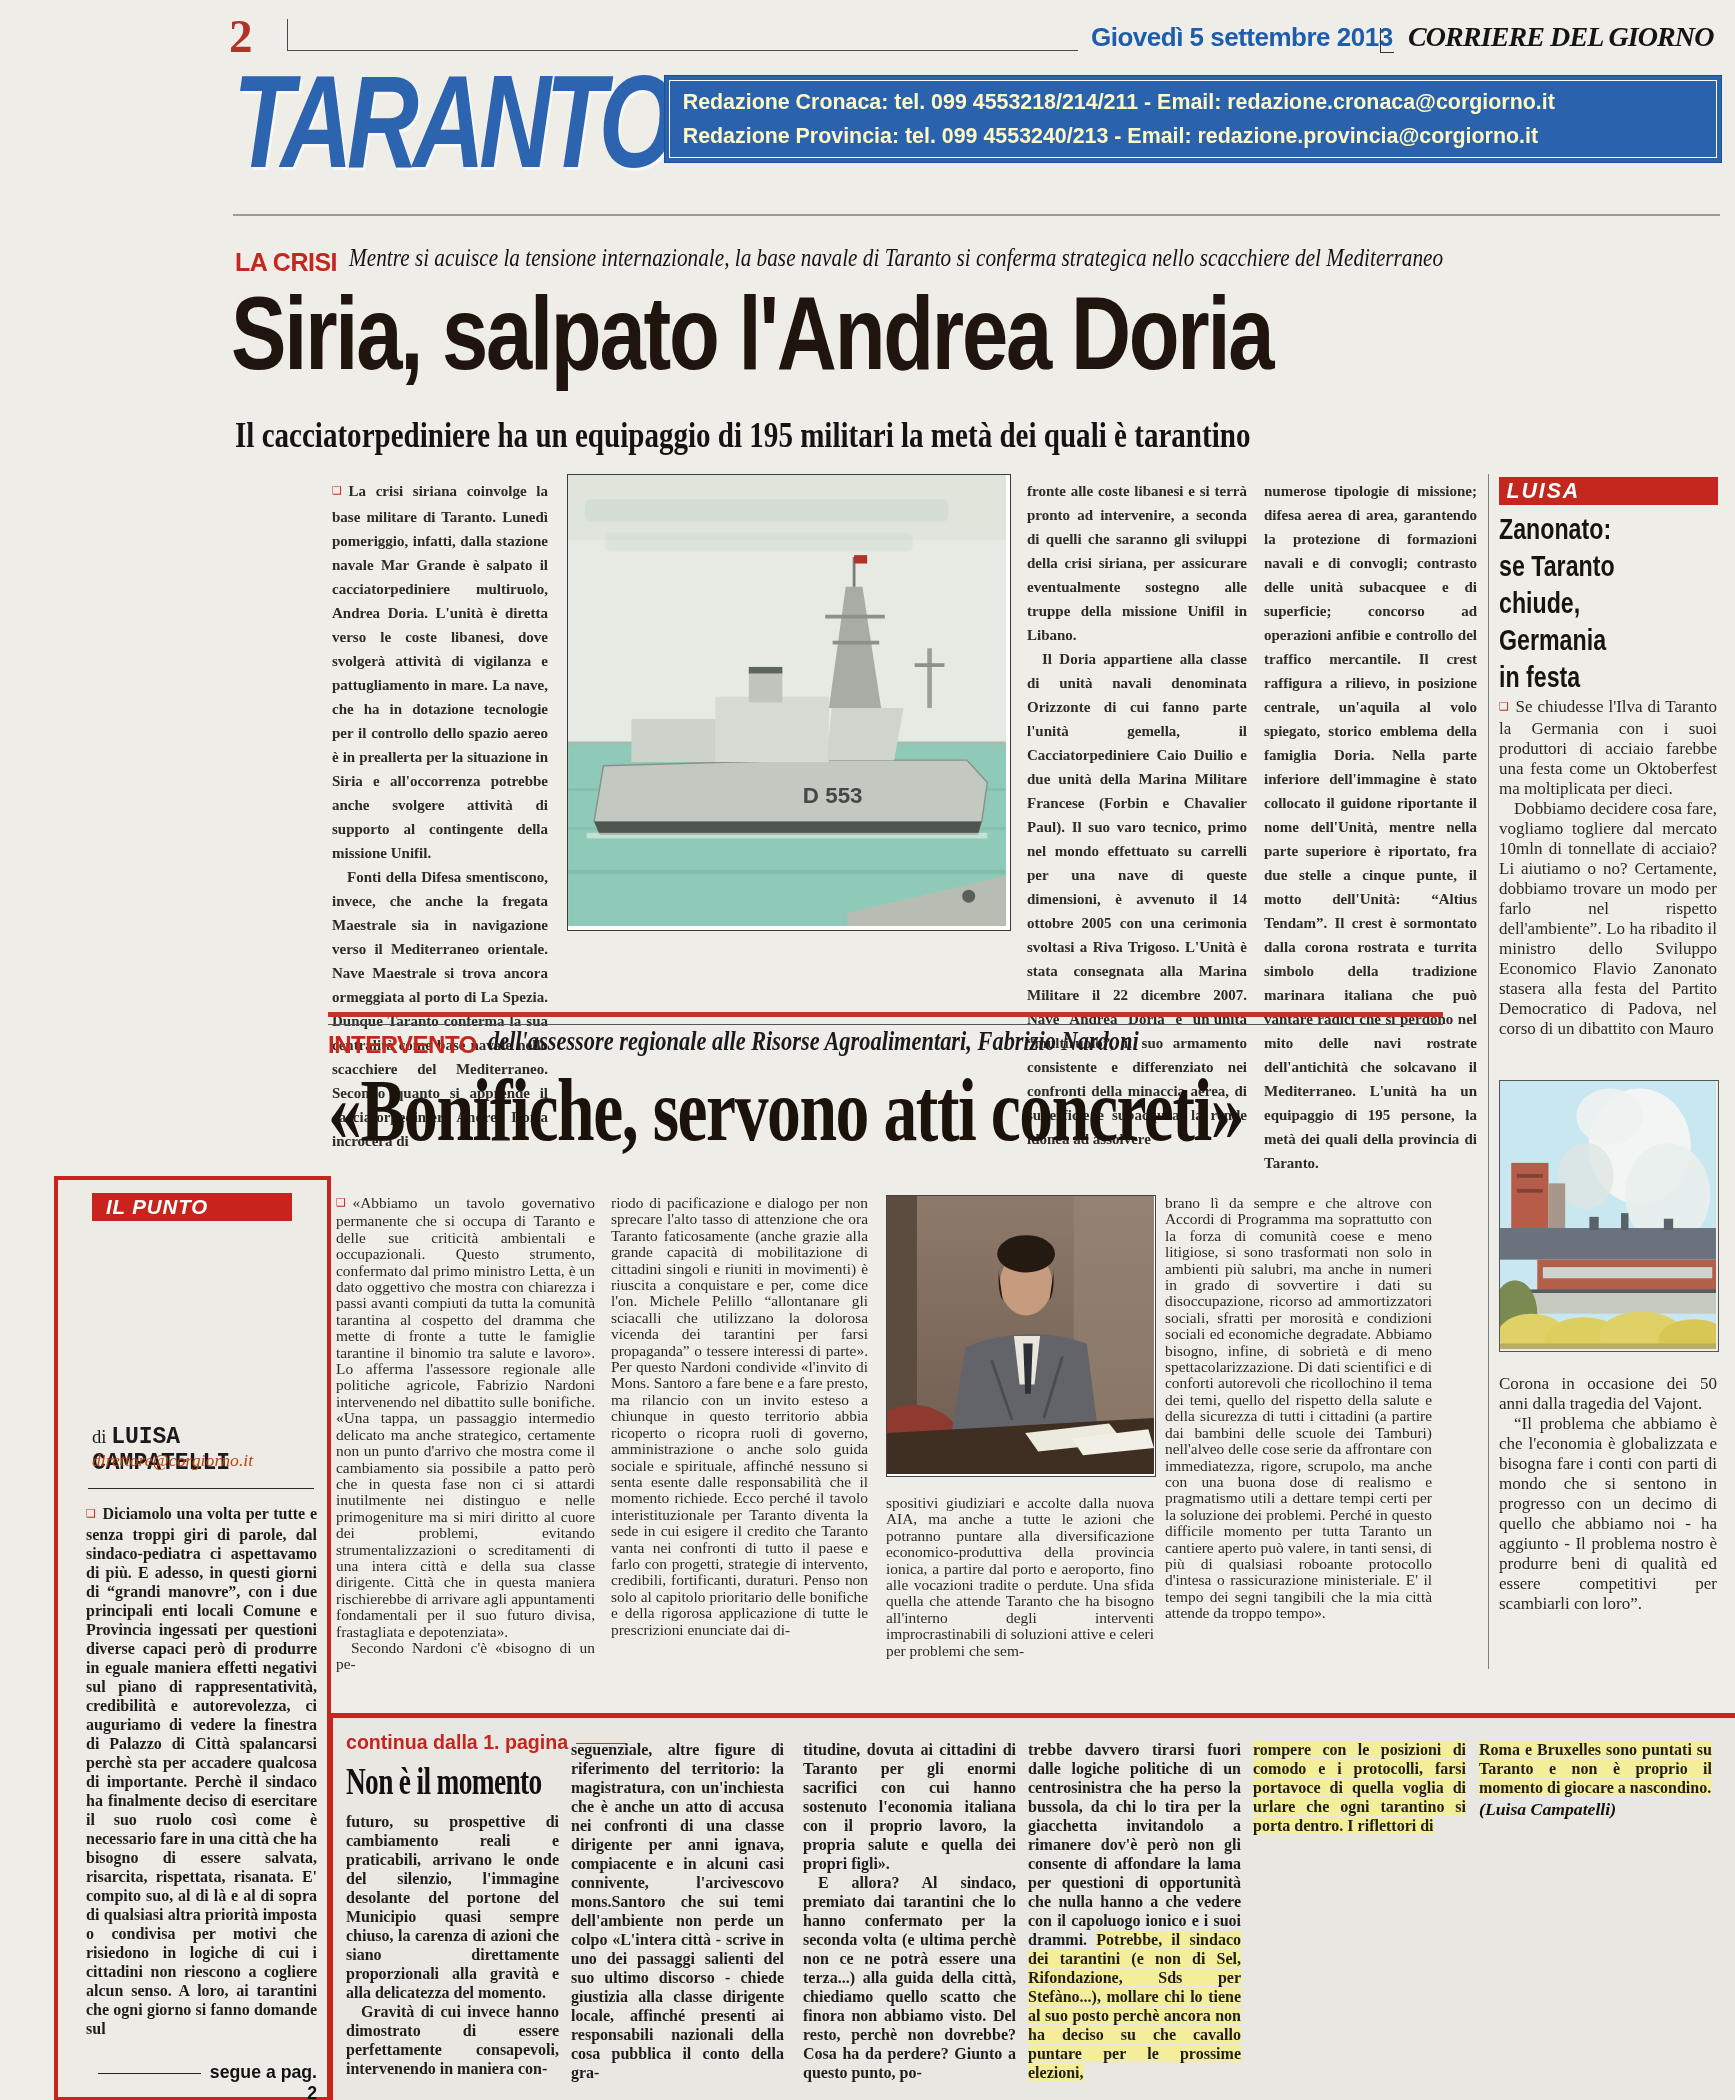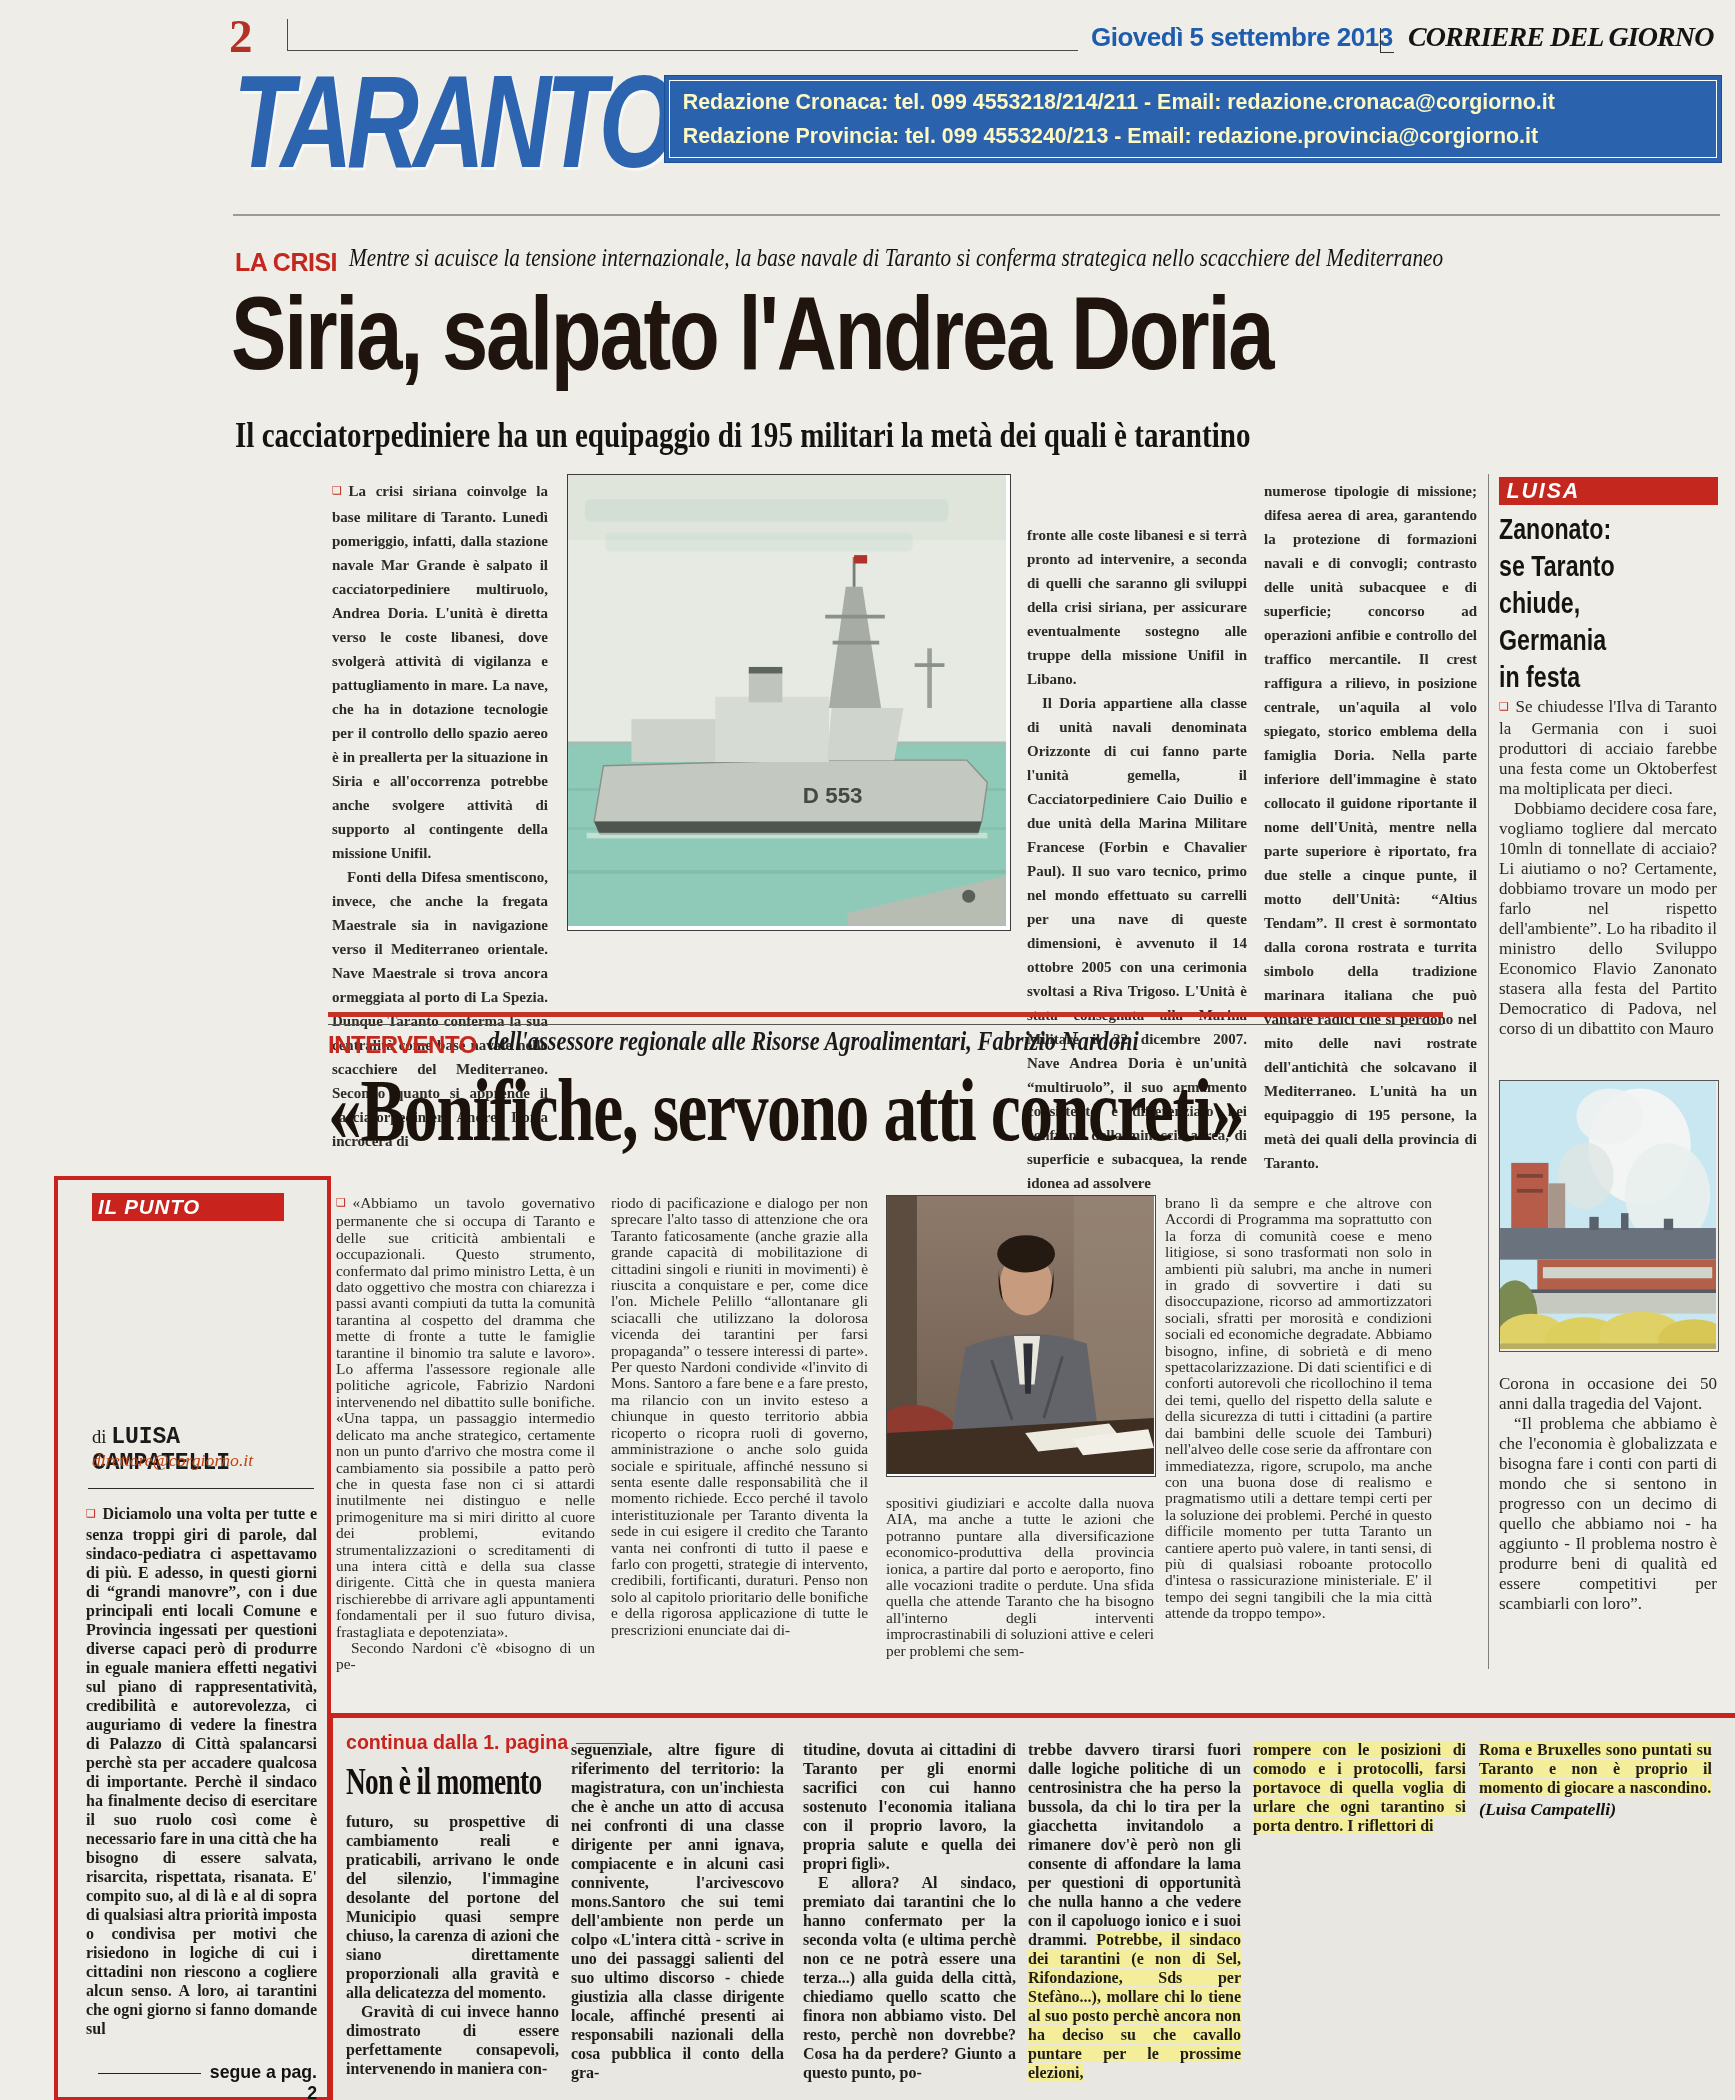--- a/index.html
+++ b/index.html
@@ -33,21 +33,21 @@
   .headline{left:231px;top:276px;font-family:"Liberation Sans",sans-serif;font-weight:bold;
             font-size:104px;line-height:1.1;color:#20140e;letter-spacing:-2.8px;
             transform:scaleX(0.80);transform-origin:0 0;}
   .subhead{left:235px;top:416px;font-size:35px;font-weight:bold;color:#151311;
            transform:scaleX(0.83);transform-origin:0 0;}
   
   .bp{margin:0;font-size:15px;line-height:24px;text-align:justify;color:#2e2a26;font-weight:bold;}
   .ind{text-indent:15px;}
   .sq{color:#c3271d;font-size:11.2px;margin-right:6.5px;position:relative;top:-1.9px;font-family:"DejaVu Sans",sans-serif;}
   .c1{left:332px;top:479px;width:216px;}
-  .c2{left:1027px;top:479px;width:220px;margin-top:44px;}
+  .c2{left:1027px;top:479px;width:220px;}
   .c3{left:1264px;top:479px;width:213px;}
   .photo{border:1.9px solid #3c3c3c;background:#fff;}
   .photo svg{display:block;}
   .shipbox{left:567px;top:474px;width:442px;height:455px;}
   .vdiv{left:1488px;top:474px;height:1195px;border-left:1.9px solid #808080;}
   
   .ilva-label{left:1499px;top:477px;width:211px;height:28px;background:#c3271d;color:#fff;
               font-family:"Liberation Sans",sans-serif;font-weight:bold;font-style:italic;
               font-size:21.4px;line-height:28px;padding-left:7.5px;letter-spacing:1.9px;}
   .ilva-head{left:1499px;top:511px;font-family:"Liberation Sans",sans-serif;font-weight:bold;
@@ -70,21 +70,21 @@
   .bnp{margin:0;font-size:15.4px;line-height:16.4px;text-align:justify;color:#2c2824;}
   .b1{left:336px;top:1195px;width:259px;}
   .b2{left:611px;top:1195px;width:257px;}
   .nardonibox{left:886px;top:1195px;width:268px;height:280px;border:0.9px solid #444;}
   .b3{left:886px;top:1495px;width:268px;}
   .b4{left:1165px;top:1195px;width:267px;}
   
   .punto{left:54px;top:1176px;width:269px;height:917px;border:4.7px solid #c8231c;background:#edebe6;}
   .punto-label{position:absolute;left:34px;top:13px;width:186px;height:28px;background:#c8231c;color:#fff;
                font-family:"Liberation Sans",sans-serif;font-weight:bold;font-style:italic;
-               font-size:20.5px;line-height:28px;padding-left:6px;letter-spacing:0.9px;}
+               font-size:20.5px;line-height:28px;padding-left:14px;letter-spacing:0.9px;}
   .punto-head{position:absolute;left:34px;top:54px;font-size:35px;font-weight:bold;font-variant:small-caps;
               line-height:44px;color:#13110e;white-space:pre-line;}
   .punto-byline{position:absolute;left:34px;top:244px;font-size:18.6px;color:#1a1a1a;}
   .punto-byline b{font-family:Liberation Mono, monospace;font-size:23px;}
   .punto-email{position:absolute;left:34px;top:270px;font-size:17.7px;font-style:italic;color:#c2410c;}
   .punto-div{position:absolute;left:30px;top:308px;width:226px;border-top:1.9px solid #2a2a2a;}
   .punto-body{position:absolute;left:28px;top:324px;width:231px;}
   .bbp{margin:0;font-size:16px;line-height:19px;font-weight:bold;text-align:justify;color:#1f1c19;}
   .segue{position:absolute;left:28px;top:882px;width:231px;text-align:right;
          font-family:"Liberation Sans",sans-serif;font-weight:bold;font-size:17.7px;color:#111;}

